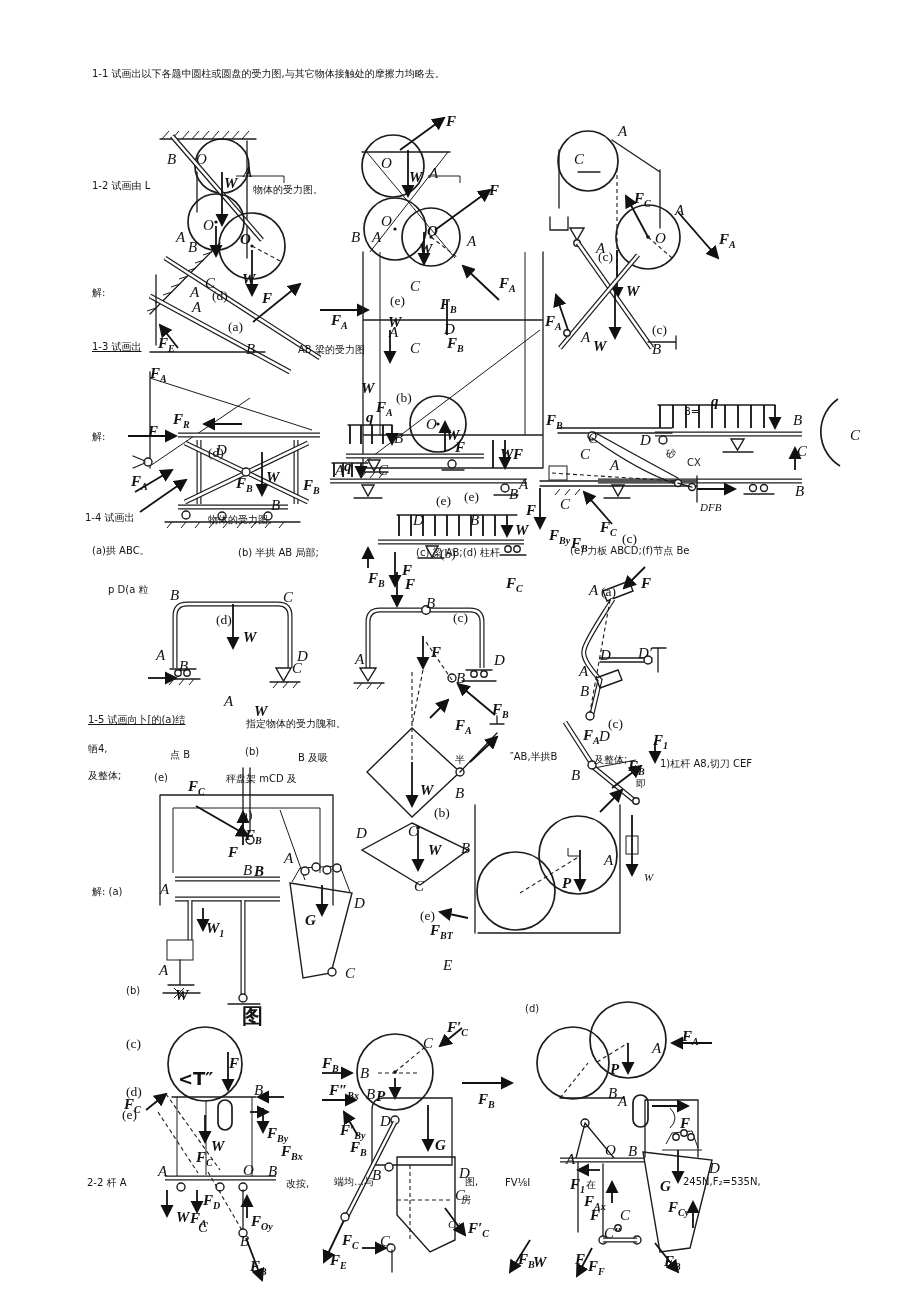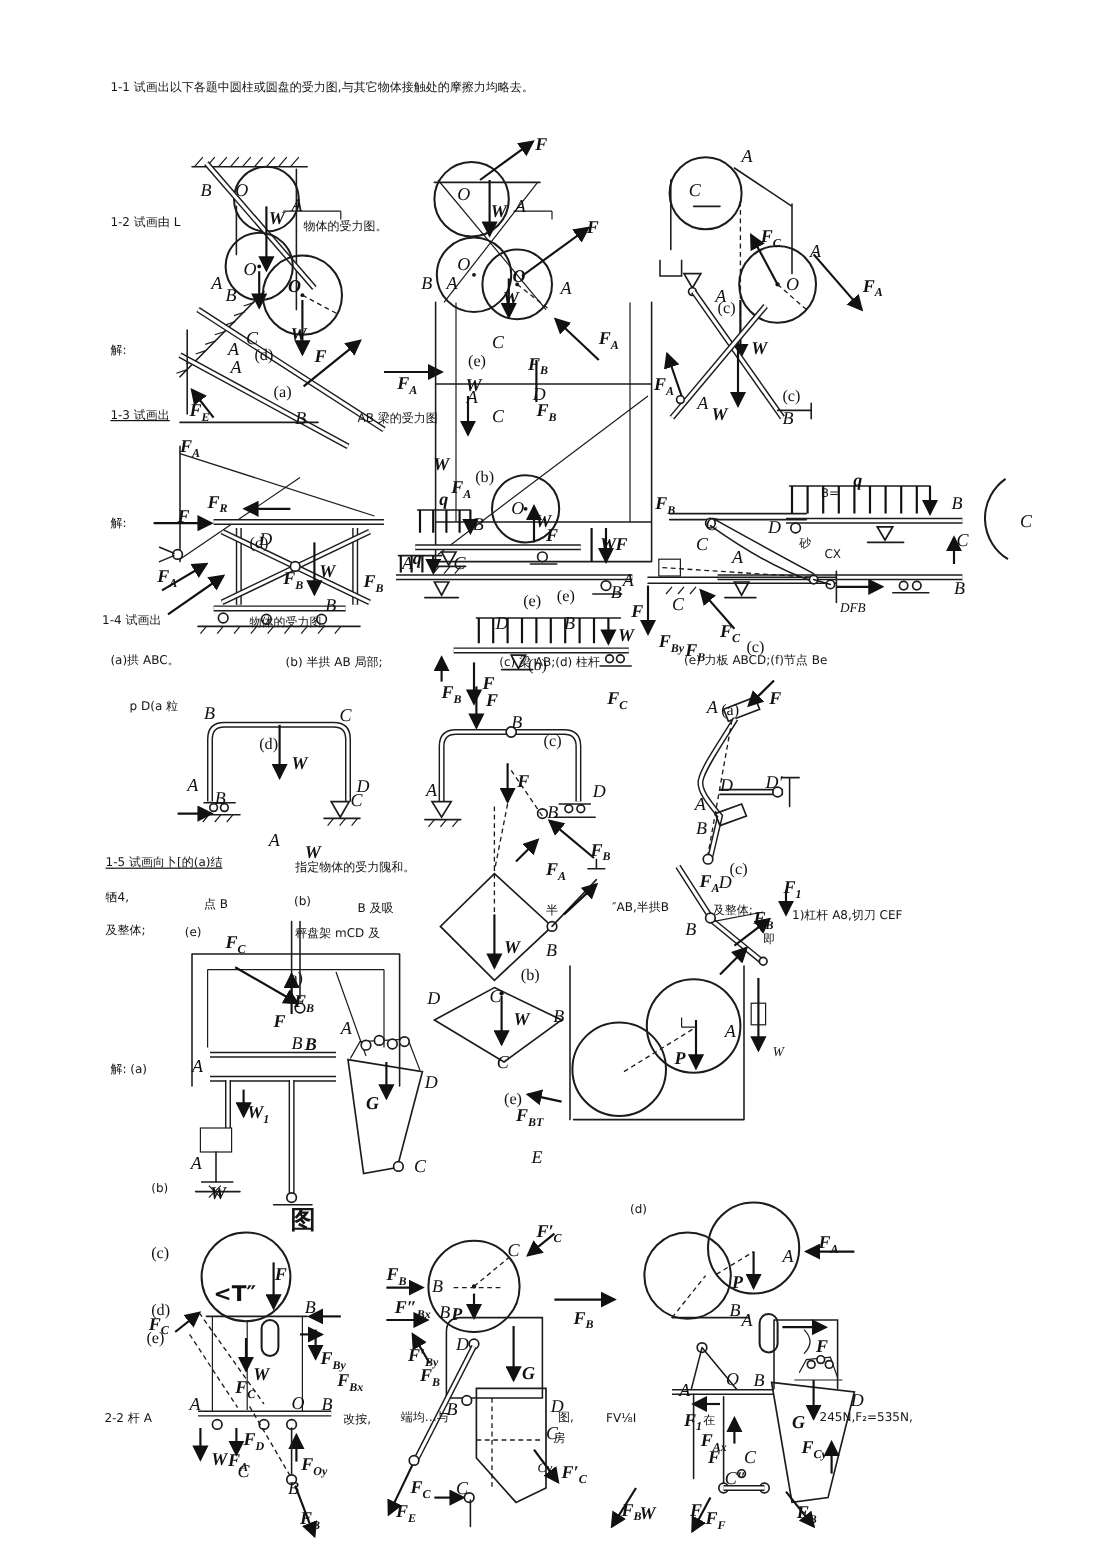--- a/index.html
+++ b/index.html
@@ -427,21 +427,21 @@
       <span class="tx" style="left: 246px; top: 718px;">指定物体的受力隗和。</span>
       <span class="tx" style="left: 88px; top: 743px;">牺4,</span>
       <span class="tx" style="left: 170px; top: 749px;">点 B</span>
       <span class="tx" style="left: 245px; top: 746px;">(b)</span>
       <span class="tx" style="left: 298px; top: 752px;">B 及吸</span>
       <span class="tx" style="left: 455px; top: 754px;">半</span>
       <span class="tx" style="left: 510px; top: 751px;">″AB,半拱B</span>
       <span class="tx" style="left: 594px; top: 754px;">及整体;</span>
       <span class="tx" style="left: 88px; top: 770px;">及整体;</span>
       <span class="tx" style="left: 154px; top: 772px;">(e)</span>
-      <span class="tx" style="left: 226px; top: 773px; margin-left: 20px;">秤盘架 mCD 及</span>
+      <span class="tx" style="left: 226px; top: 773px;">秤盘架 mCD 及</span>
       <span class="tx" style="left: 660px; top: 758px;">1)杠杆 A8,切刀 CEF</span>
       <span class="tx" style="left: 92px; top: 886px;">解: (a)</span>
       <span class="tx" style="left: 126px; top: 985px;">(b)</span>
       <span class="tx big" style="left: 242px; top: 1004px;">图</span>
       <span class="tx" style="left: 525px; top: 1003px;">(d)</span>
       <span class="tx" style="left: 87px; top: 1177px;">2-2 杆 A</span>
       <span class="tx" style="left: 286px; top: 1178px;">改按,</span>
       <span class="tx" style="left: 334px; top: 1176px;">端均…与</span>
       <span class="tx" style="left: 465px; top: 1176px;">图,</span>
       <span class="tx" style="left: 505px; top: 1177px;">FV⅛I</span>

